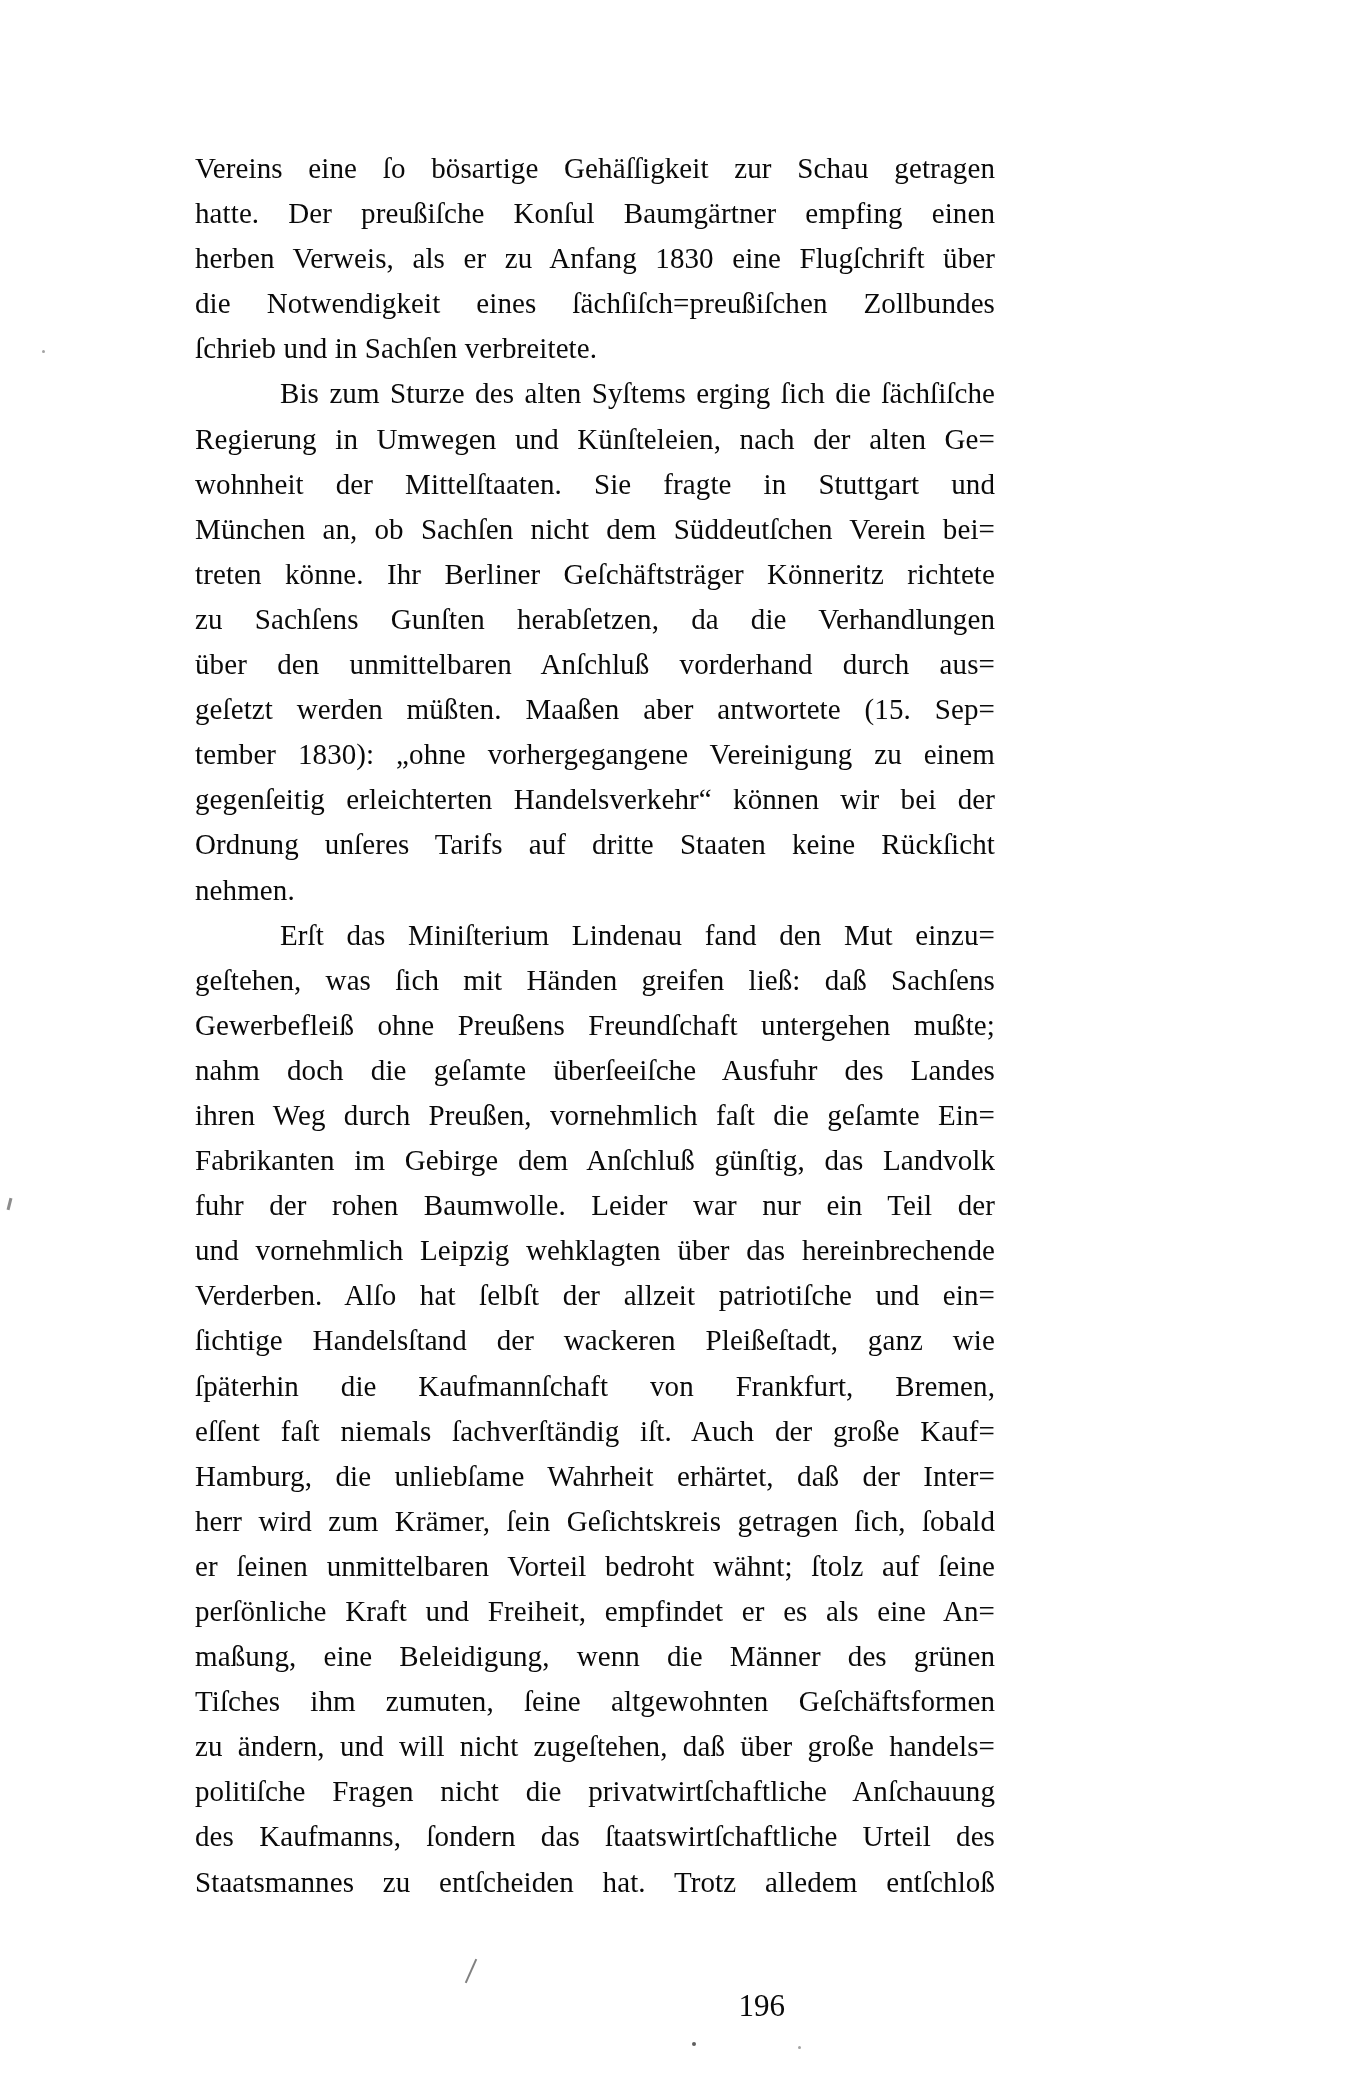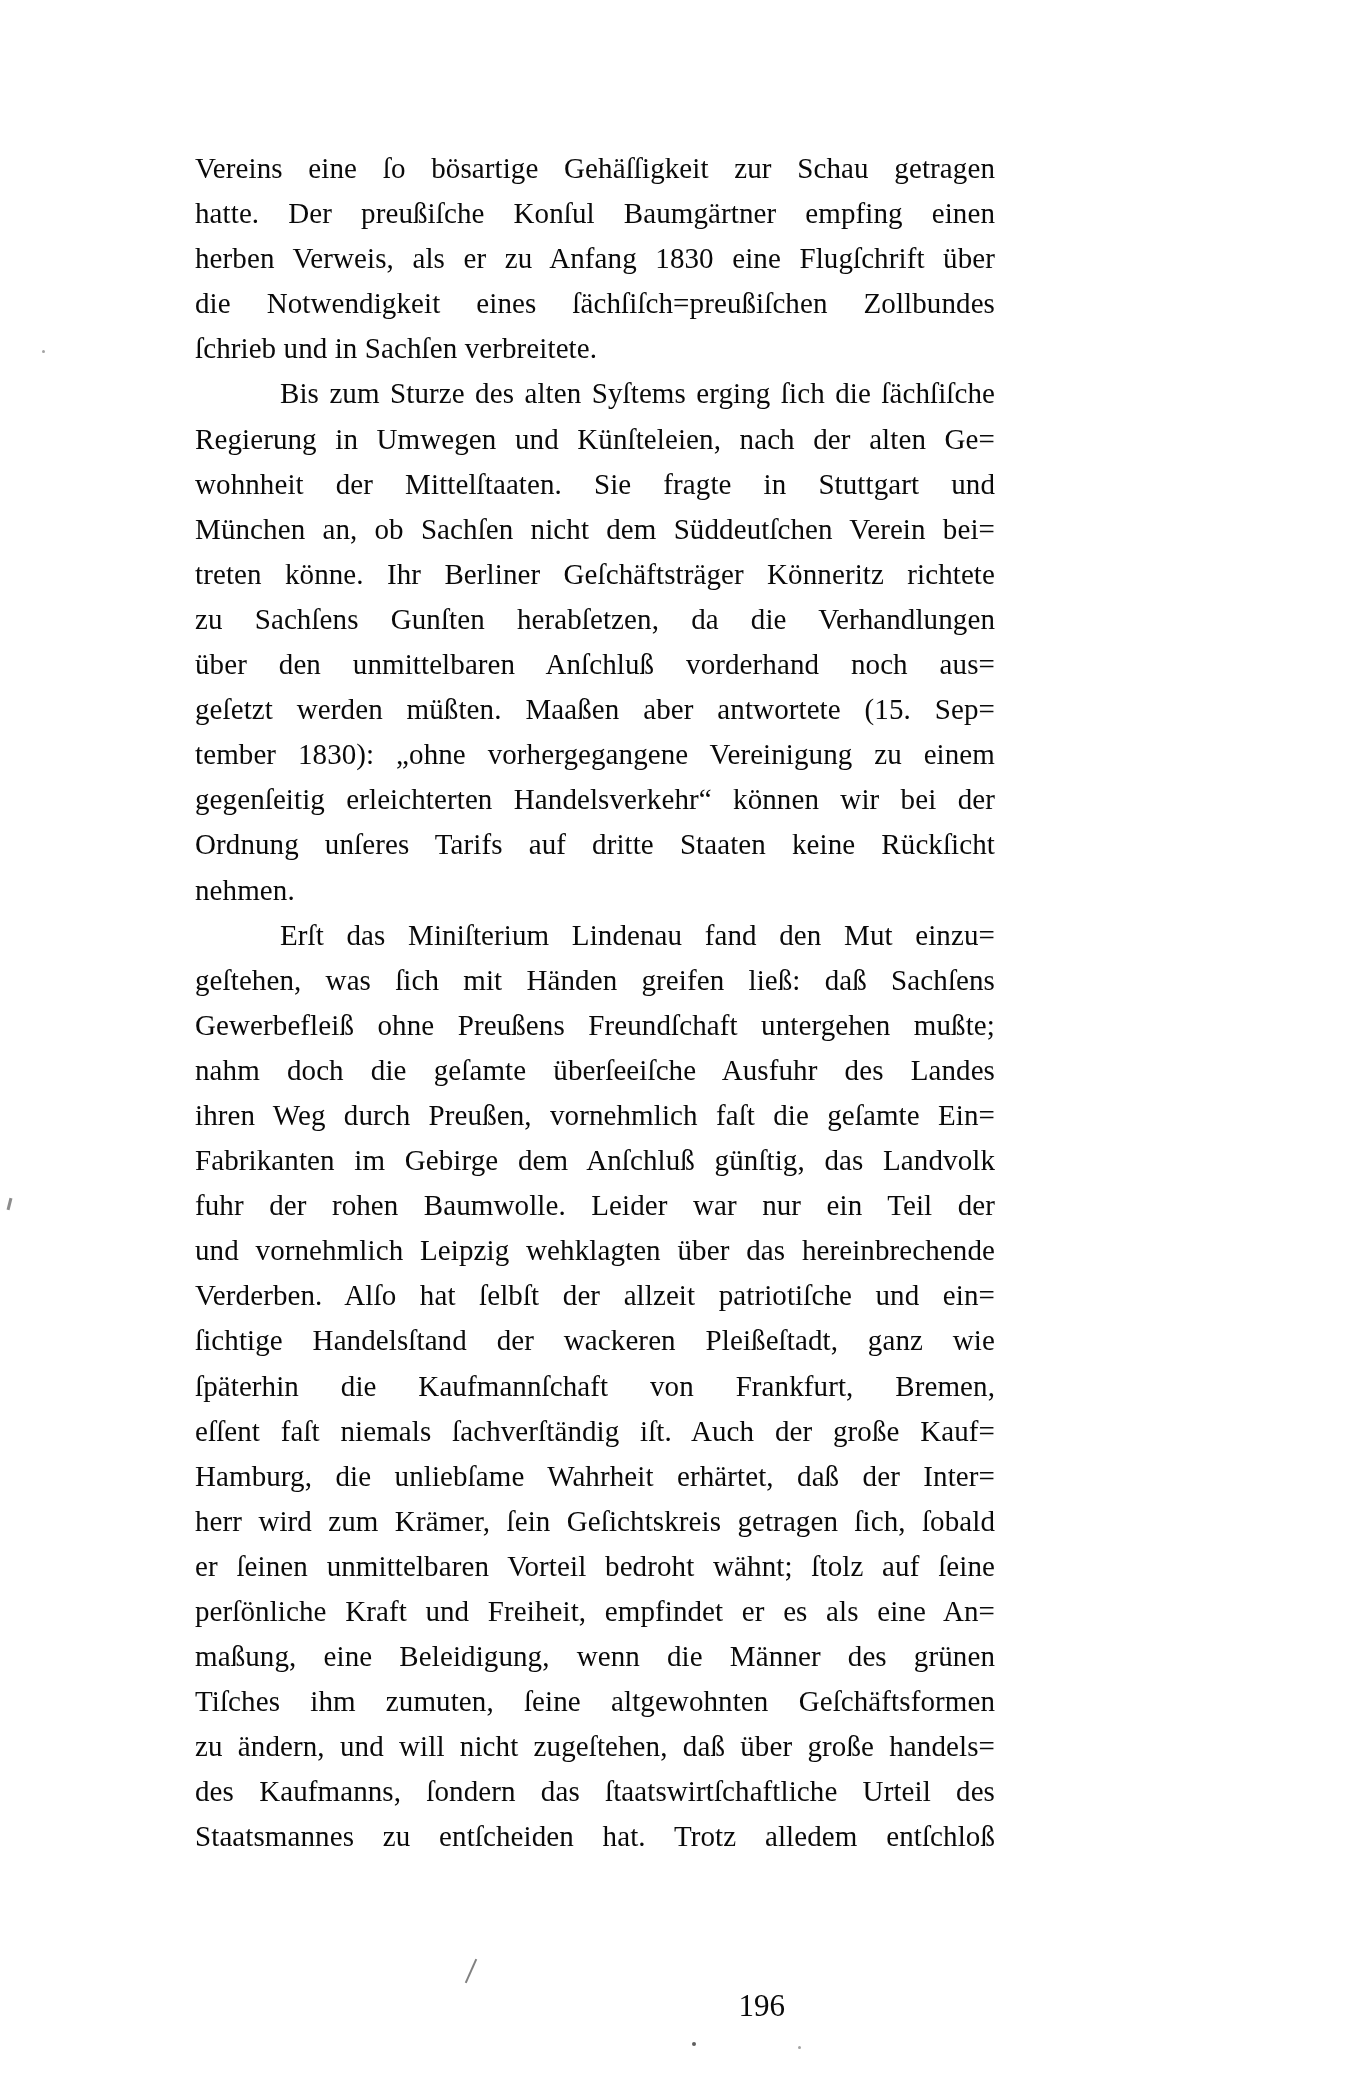--- a/index.html
+++ b/index.html
@@ -70,21 +70,21 @@
       <div class="line">hatte.  Der preußiſche Konſul Baumgärtner empfing einen</div>
       <div class="line">herben Verweis, als er zu Anfang 1830 eine Flugſchrift über</div>
       <div class="line">die Notwendigkeit eines ſächſiſch=preußiſchen Zollbundes</div>
       <div class="line para-end">ſchrieb und in Sachſen verbreitete.</div>
       <div class="line indent">Bis zum Sturze des alten Syſtems erging ſich die ſächſiſche</div>
       <div class="line">Regierung in Umwegen und Künſteleien, nach der alten Ge=</div>
       <div class="line">wohnheit der Mittelſtaaten.  Sie fragte in Stuttgart und</div>
       <div class="line">München an, ob Sachſen nicht dem Süddeutſchen Verein bei=</div>
       <div class="line">treten könne. Ihr Berliner Geſchäftsträger Könneritz richtete</div>
       <div class="line">zu Sachſens Gunſten herabſetzen, da die Verhandlungen</div>
-      <div class="line">über den unmittelbaren Anſchluß vorderhand noch aus=</div>
+      <div class="line">über den unmittelbaren Anſchluß vorderhand durch aus=</div>
       <div class="line">geſetzt werden müßten.  Maaßen aber antwortete (15. Sep=</div>
       <div class="line">tember 1830): „ohne vorhergegangene Vereinigung zu einem</div>
       <div class="line">gegenſeitig erleichterten Handelsverkehr“ können wir bei der</div>
       <div class="line">Ordnung unſeres Tarifs auf dritte Staaten keine Rückſicht</div>
       <div class="line para-end">nehmen.</div>
       <div class="line indent">Erſt das Miniſterium Lindenau fand den Mut einzu=</div>
       <div class="line">geſtehen, was ſich mit Händen greifen ließ: daß Sachſens</div>
       <div class="line">Gewerbefleiß ohne Preußens Freundſchaft untergehen mußte;</div>
       <div class="line">nahm doch die geſamte überſeeiſche Ausfuhr des Landes</div>
       <div class="line">ihren Weg durch Preußen, vornehmlich faſt die geſamte Ein=</div>
@@ -95,20 +95,21 @@
       <div class="line">ſichtige Handelsſtand der wackeren Pleißeſtadt, ganz wie</div>
       <div class="line">ſpäterhin die Kaufmannſchaft von Frankfurt, Bremen,</div>
       <div class="line">eſſent faſt niemals ſachverſtändig iſt.  Auch der große Kauf=</div>
       <div class="line">Hamburg, die unliebſame Wahrheit erhärtet, daß der Inter=</div>
       <div class="line">herr wird zum Krämer, ſein Geſichtskreis getragen ſich, ſobald</div>
       <div class="line">er ſeinen unmittelbaren Vorteil bedroht wähnt; ſtolz auf ſeine</div>
       <div class="line">perſönliche Kraft und Freiheit, empfindet er es als eine An=</div>
       <div class="line">maßung, eine Beleidigung, wenn die Männer des grünen</div>
       <div class="line">Tiſches ihm zumuten, ſeine altgewohnten Geſchäftsformen</div>
       <div class="line">zu ändern, und will nicht zugeſtehen, daß über große handels=</div>
+      <div class="line">politiſche Fragen nicht die privatwirtſchaftliche Anſchauung</div>
       <div class="line">des Kaufmanns, ſondern das ſtaatswirtſchaftliche Urteil des</div>
       <div class="line">Staatsmannes zu entſcheiden hat.  Trotz alledem entſchloß</div>
     </div>
   <div class="page-number">196</div>
   <div class="speck s1"></div>
   <div class="speck s2"></div>
   <div class="speck s3"></div>
   <div class="speck s4"></div>
   <div class="speck s5"></div>
 </div>

